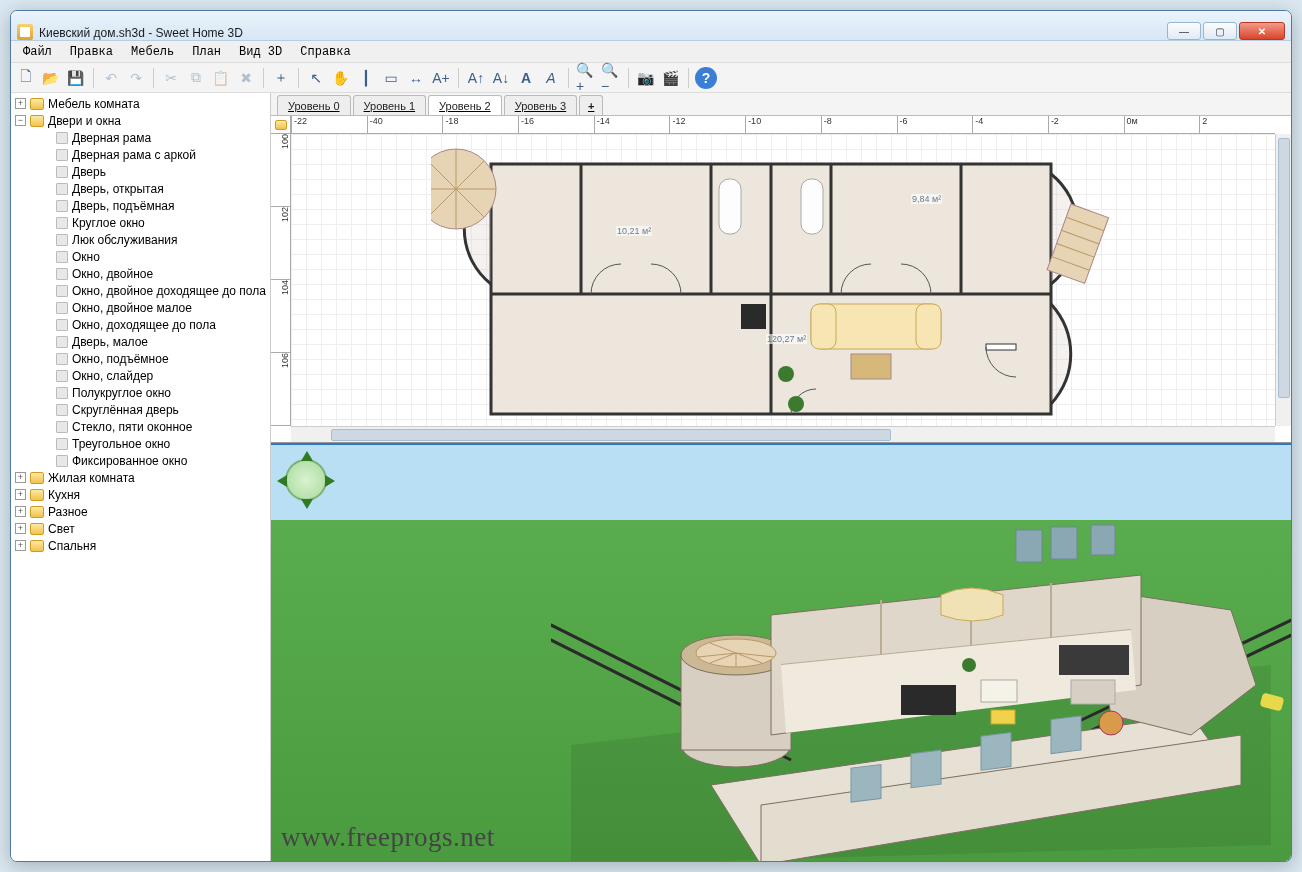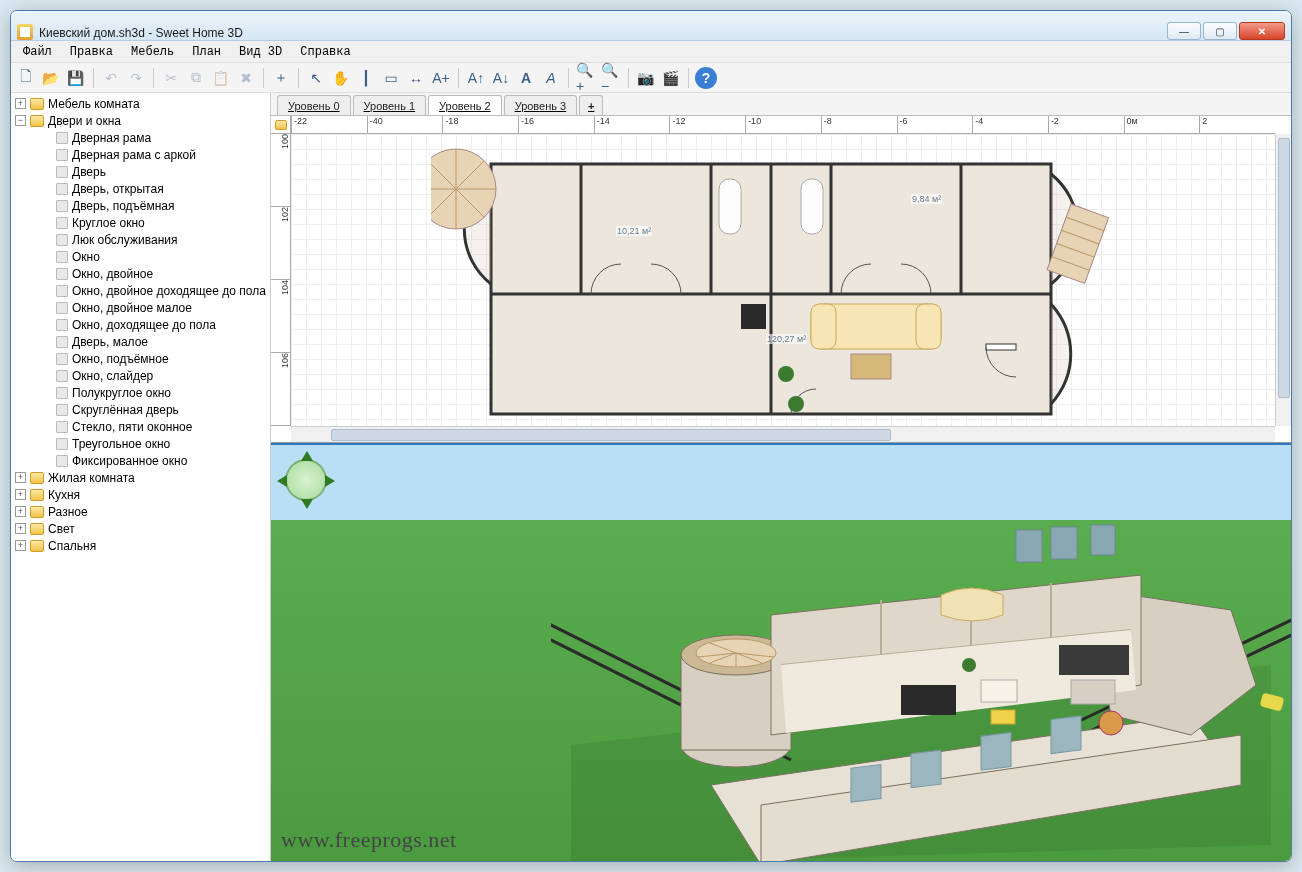--- a/index.html
+++ b/index.html
@@ -56,21 +56,21 @@
   .scroll-v .thumb{ position:absolute; left:2px; top:4px; width:12px; height:260px; background:#cdd8e3; border:1px solid #a9bdd1; border-radius:2px;}
   .view3d{ flex:1; position:relative; background:linear-gradient(#b9dff5 0%,#b9dff5 18%,#5aad4e 18%,#4a9b3f 100%); overflow:hidden; border-top:2px solid #2b7abf;}
   .nav-compass{ position:absolute; top:8px; left:8px; width:54px; height:54px; }
   .nav-compass .ring{ position:absolute; inset:6px; border:2px solid rgba(0,70,0,.3); border-radius:50%; background:radial-gradient(circle,#d8f3d0,#a8d99a);}
   .nav-compass .arrow{ position:absolute; width:0; height:0; }
   .nav-compass .up{ top:-2px; left:22px; border-left:6px solid transparent;border-right:6px solid transparent;border-bottom:10px solid #2f7a22;}
   .nav-compass .down{ bottom:-2px; left:22px; border-left:6px solid transparent;border-right:6px solid transparent;border-top:10px solid #2f7a22;}
   .nav-compass .left{ left:-2px; top:22px; border-top:6px solid transparent;border-bottom:6px solid transparent;border-right:10px solid #2f7a22;}
   .nav-compass .right{ right:-2px; top:22px; border-top:6px solid transparent;border-bottom:6px solid transparent;border-left:10px solid #2f7a22;}
   .house3d{ position:absolute; top:40px; left:280px; width:740px; height:380px;}
-  .watermark{ position:absolute; left:10px; bottom:8px; font-family:"Times New Roman",serif; font-size:22px; color:#444; letter-spacing:.5px;}
+  .watermark{ position:absolute; left:10px; bottom:8px; font-family:"Times New Roman",serif; font-size:27px; color:#444; letter-spacing:.5px;}
   
   .poly{ stroke:#7a6f5f; stroke-width:1;}
 </style>
 </head>
 <body>
 
 <div class="window">
 
   <div class="titlebar">
     <div class="app-icon"></div>

